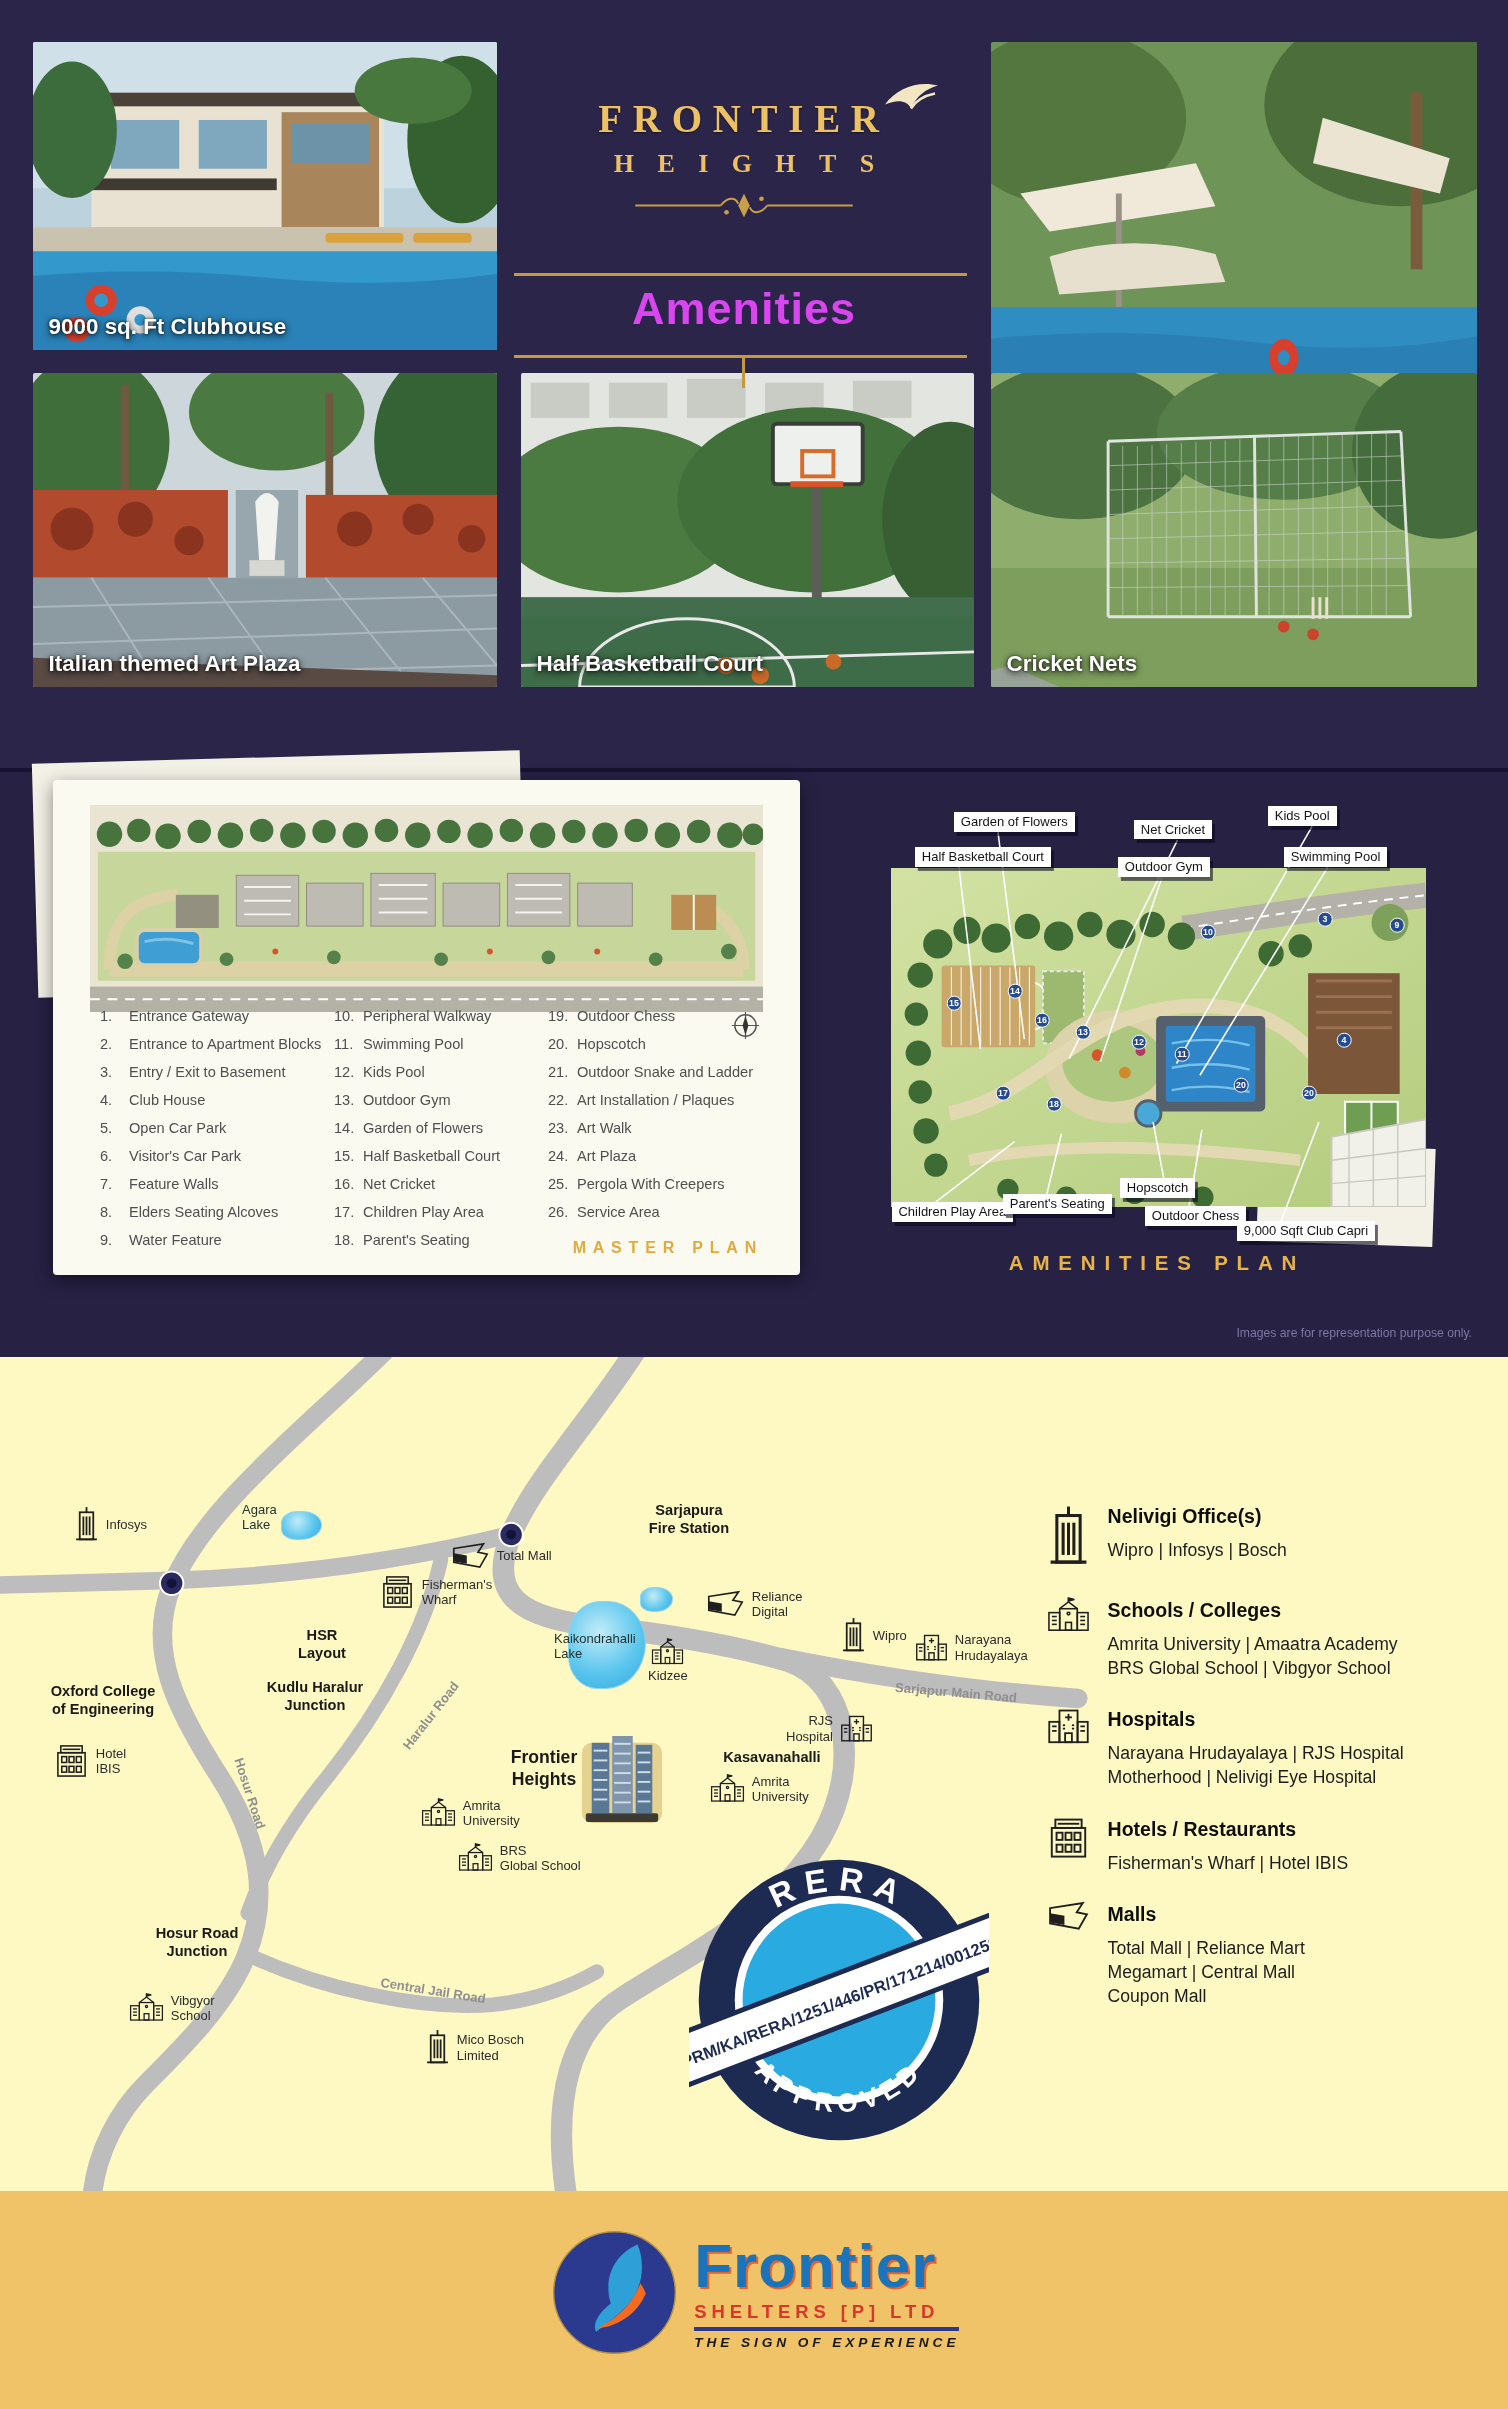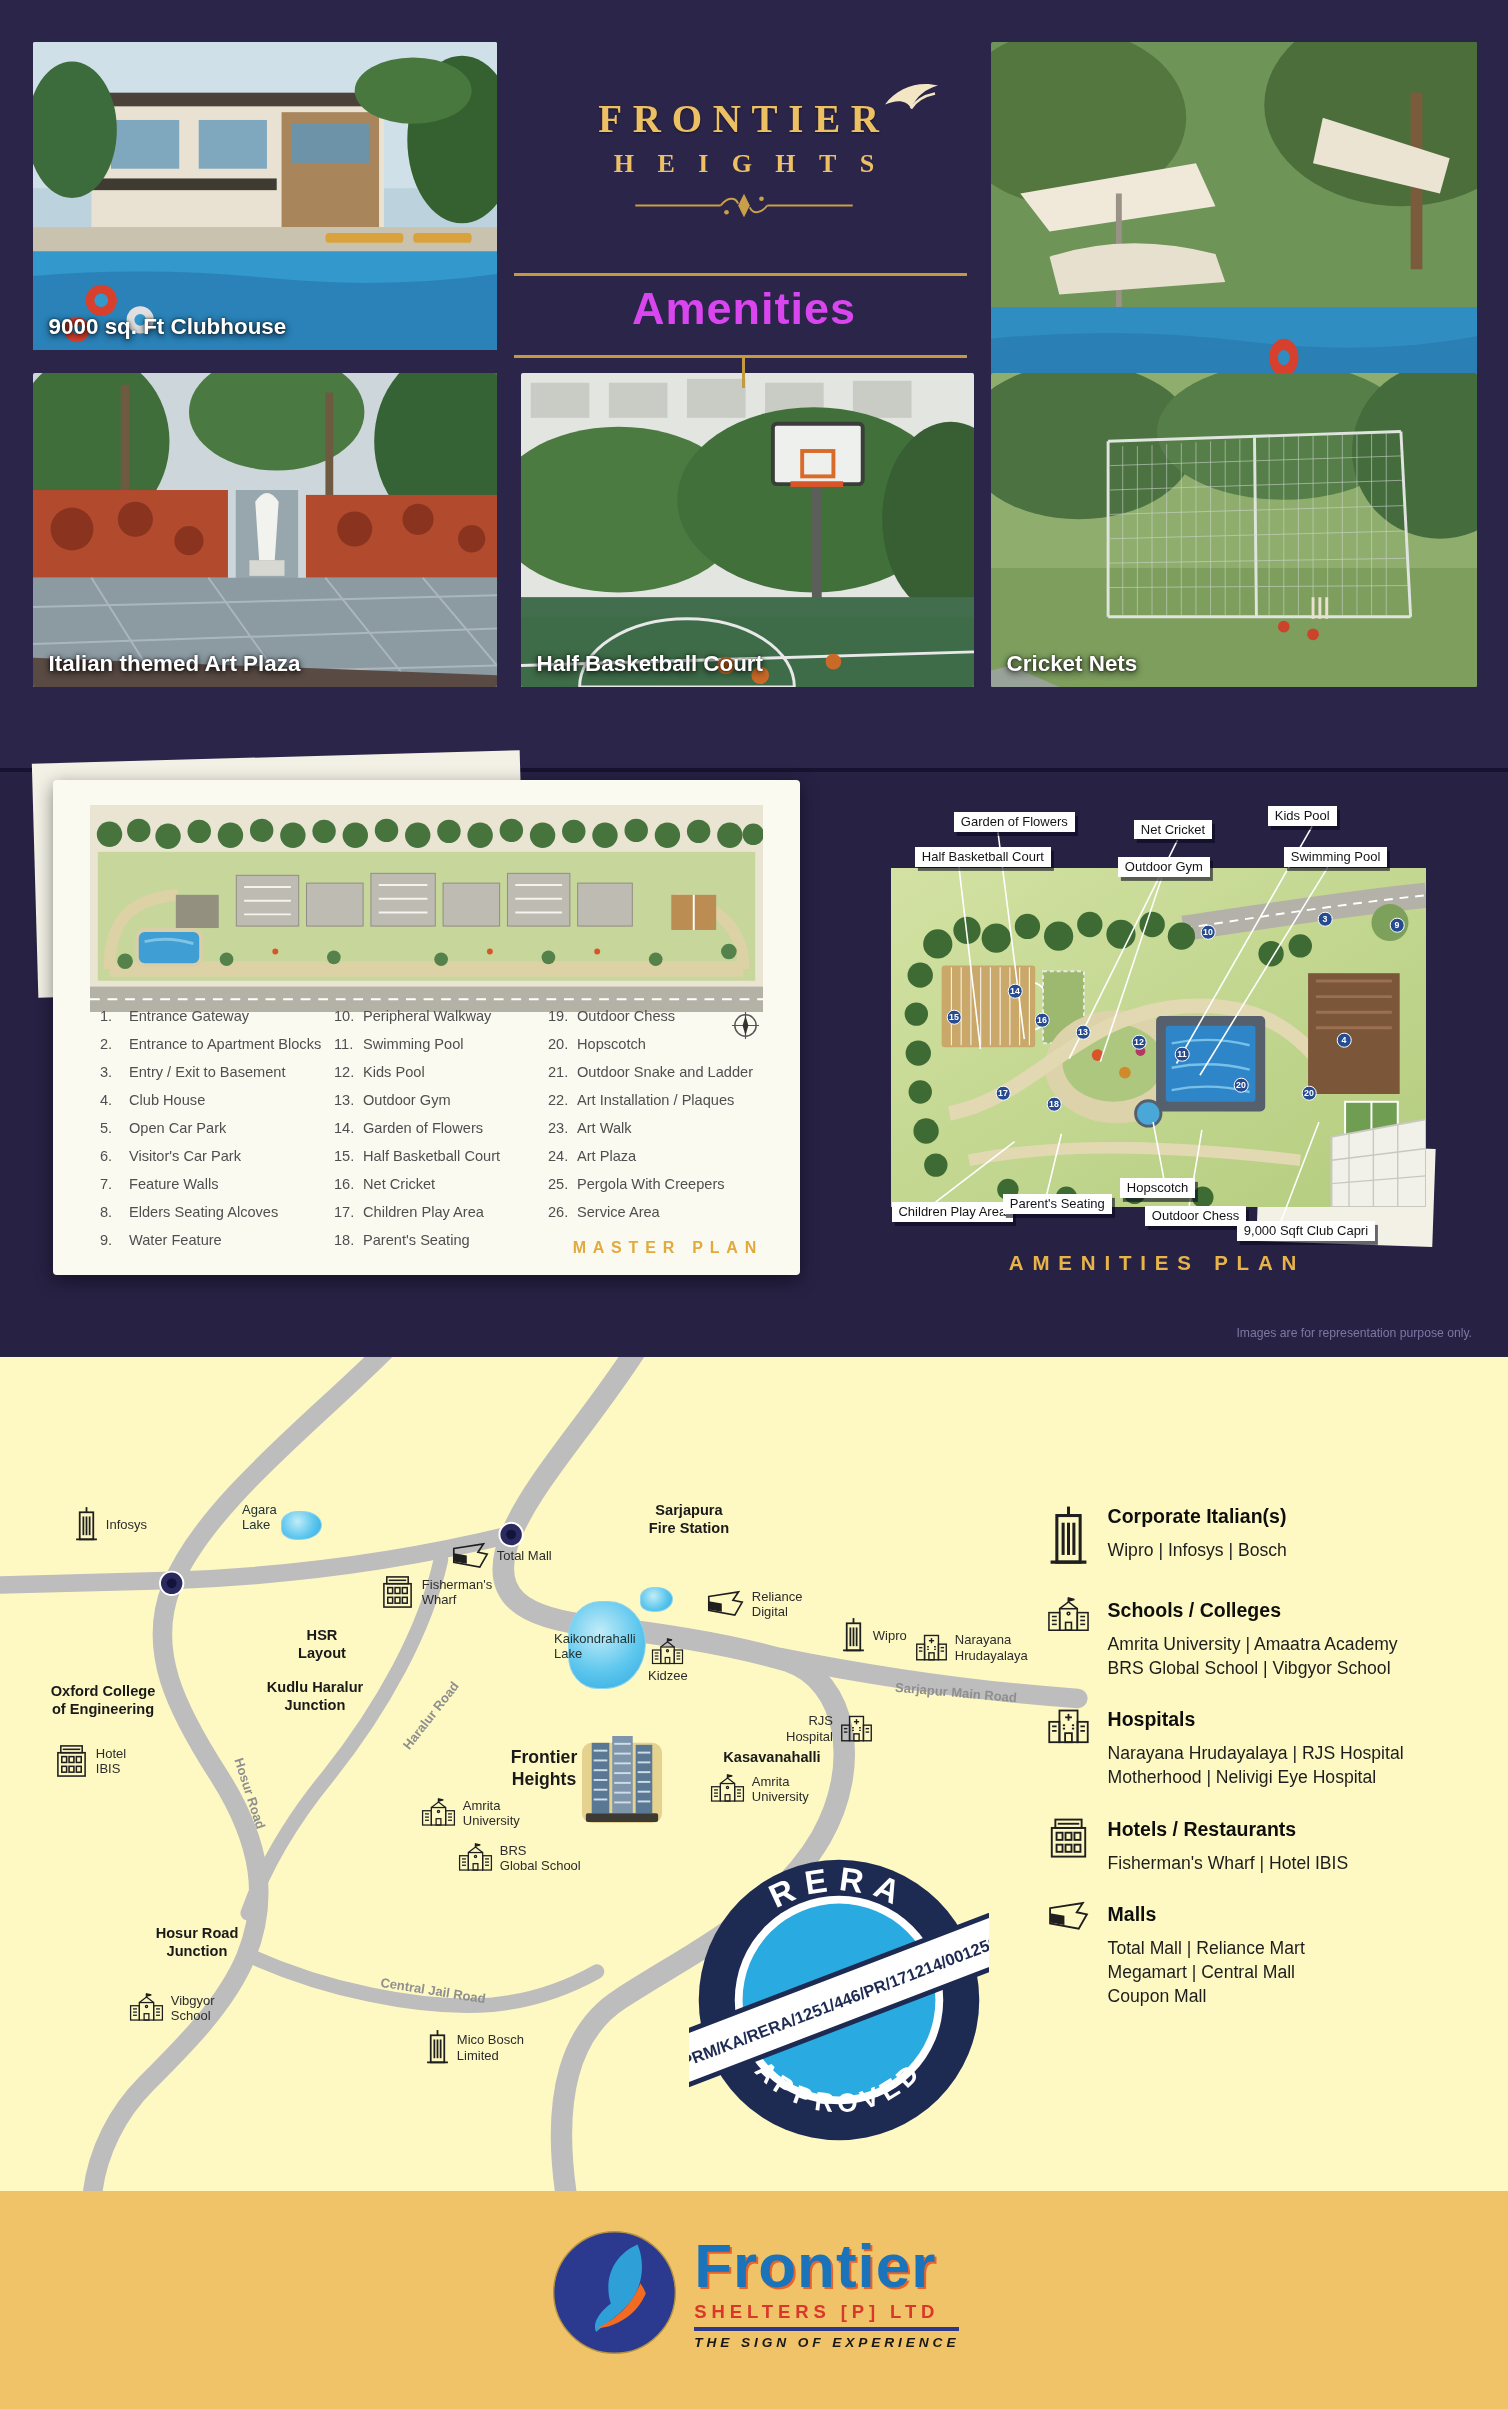--- a/index.html
+++ b/index.html
@@ -566,21 +566,21 @@
         <line x1="83" y1="69" x2="105" y2="255" stroke="#ffffff" stroke-width="1.6"></line>
         <line x1="291" y1="79" x2="228" y2="268" stroke="#ffffff" stroke-width="1.6"></line>
         <line x1="461" y1="69" x2="330" y2="282" stroke="#ffffff" stroke-width="1.6"></line>
         <line x1="59" y1="412" x2="140" y2="350" stroke="#ffffff" stroke-width="1.6"></line>
         <line x1="173" y1="404" x2="188" y2="342" stroke="#ffffff" stroke-width="1.6"></line>
         <line x1="293" y1="388" x2="282" y2="330" stroke="#ffffff" stroke-width="1.6"></line>
         <line x1="319" y1="416" x2="332" y2="338" stroke="#ffffff" stroke-width="1.6"></line>
         <line x1="413" y1="432" x2="452" y2="330" stroke="#ffffff" stroke-width="1.6"></line>
       </svg>
     <div id="am-markers">
-        <div class="marker" style="left: 76px; top: 203px; margin-top: 14px;">15</div>
+        <div class="marker" style="left: 76px; top: 203px;">15</div>
         <div class="marker" style="left: 137px; top: 191px;">14</div>
         <div class="marker" style="left: 164px; top: 220px;">16</div>
         <div class="marker" style="left: 205px; top: 232px;">13</div>
         <div class="marker" style="left: 330px; top: 132px;">10</div>
         <div class="marker" style="left: 447px; top: 119px;">3</div>
         <div class="marker" style="left: 519px; top: 125px;">9</div>
         <div class="marker" style="left: 261px; top: 242px;">12</div>
         <div class="marker" style="left: 304px; top: 254px;">11</div>
         <div class="marker" style="left: 125px; top: 293px;">17</div>
         <div class="marker" style="left: 176px; top: 304px;">18</div>
@@ -976,21 +976,21 @@
                 <line x1="12" y1="2" x2="12" y2="7"></line>
                 <rect x="5.5" y="7" width="13" height="26"></rect>
                 <line x1="9" y1="11" x2="9" y2="29"></line>
                 <line x1="12" y1="11" x2="12" y2="29"></line>
                 <line x1="15" y1="11" x2="15" y2="29"></line>
                 <line x1="2" y1="33" x2="22" y2="33"></line>
               </g>
             </svg>
           </div>
           <div>
-            <div class="dir-title">Corporate Italian(s)</div>
+            <div class="dir-title">Nelivigi Office(s)</div>
             <div class="dir-line">Wipro | Infosys | Bosch</div>
           </div>
         </div>
         <div class="dir-sec">
           <div class="dir-icon">
             <svg viewBox="0 0 44 38">
               <g fill="none" stroke="#1f1f1f" stroke-width="1.6">
                 <rect x="2" y="16" width="11" height="18"></rect>
                 <rect x="31" y="16" width="11" height="18"></rect>
                 <rect x="13" y="12" width="18" height="22"></rect>

